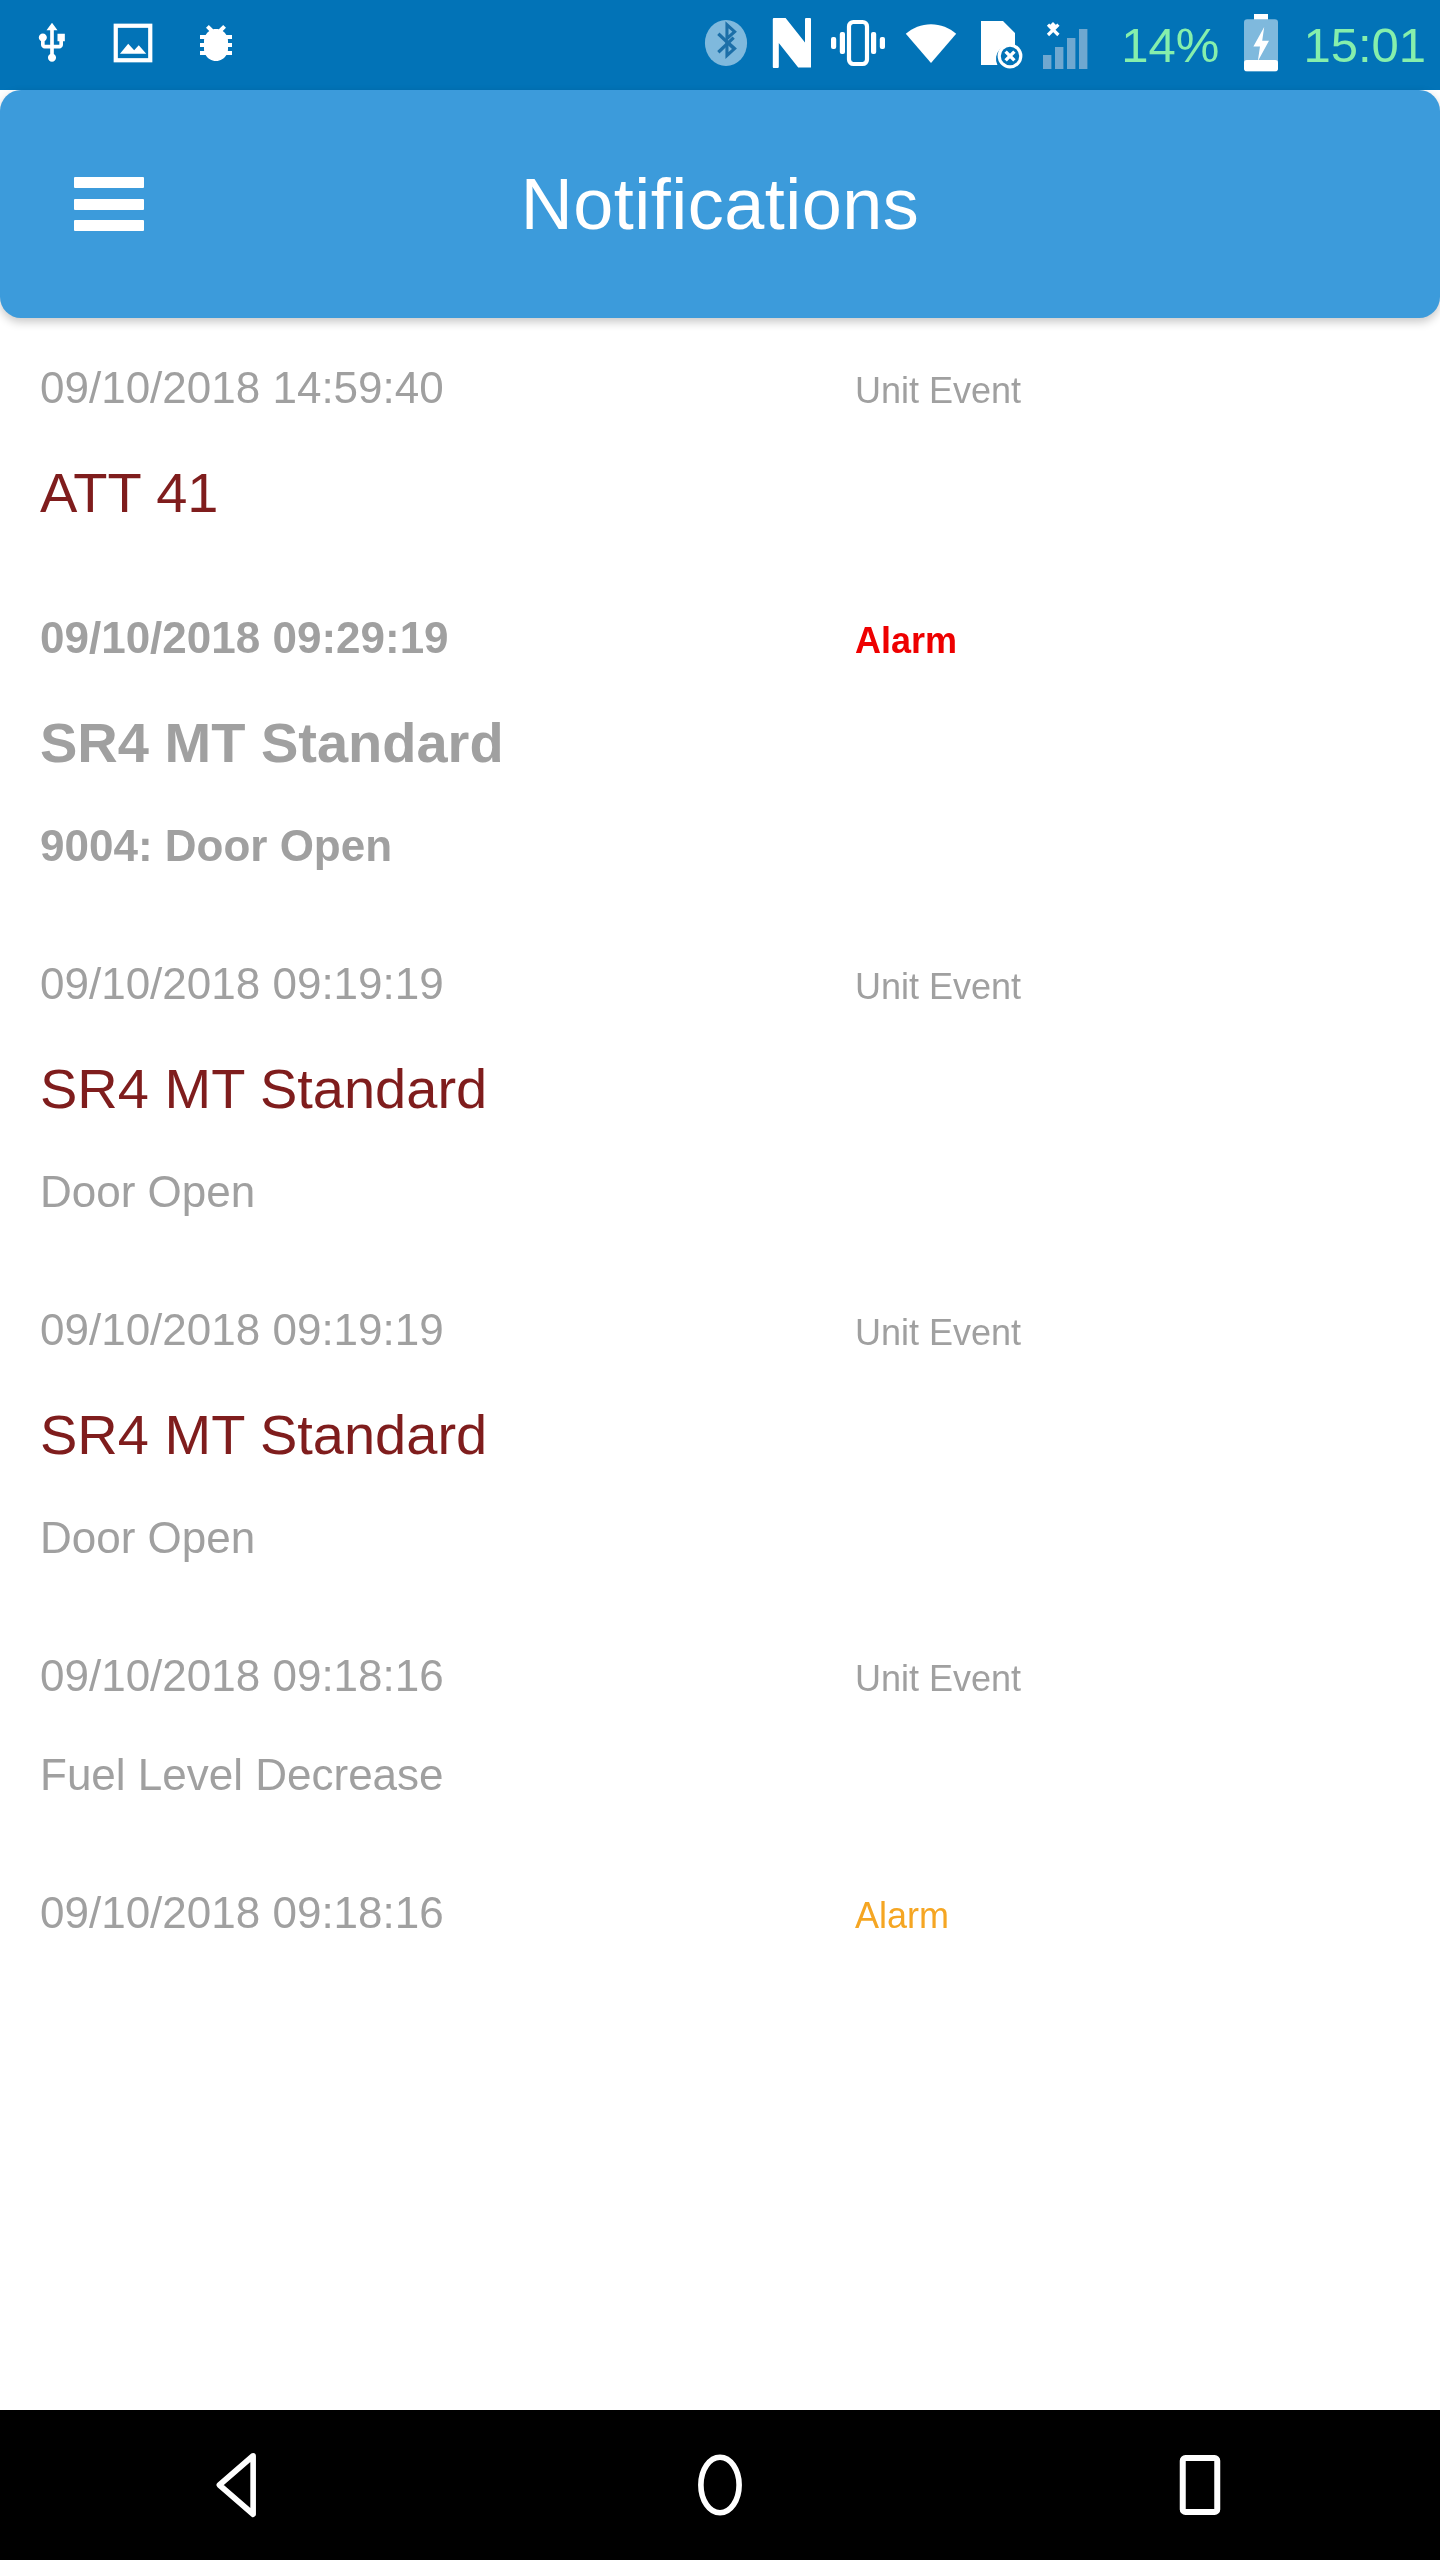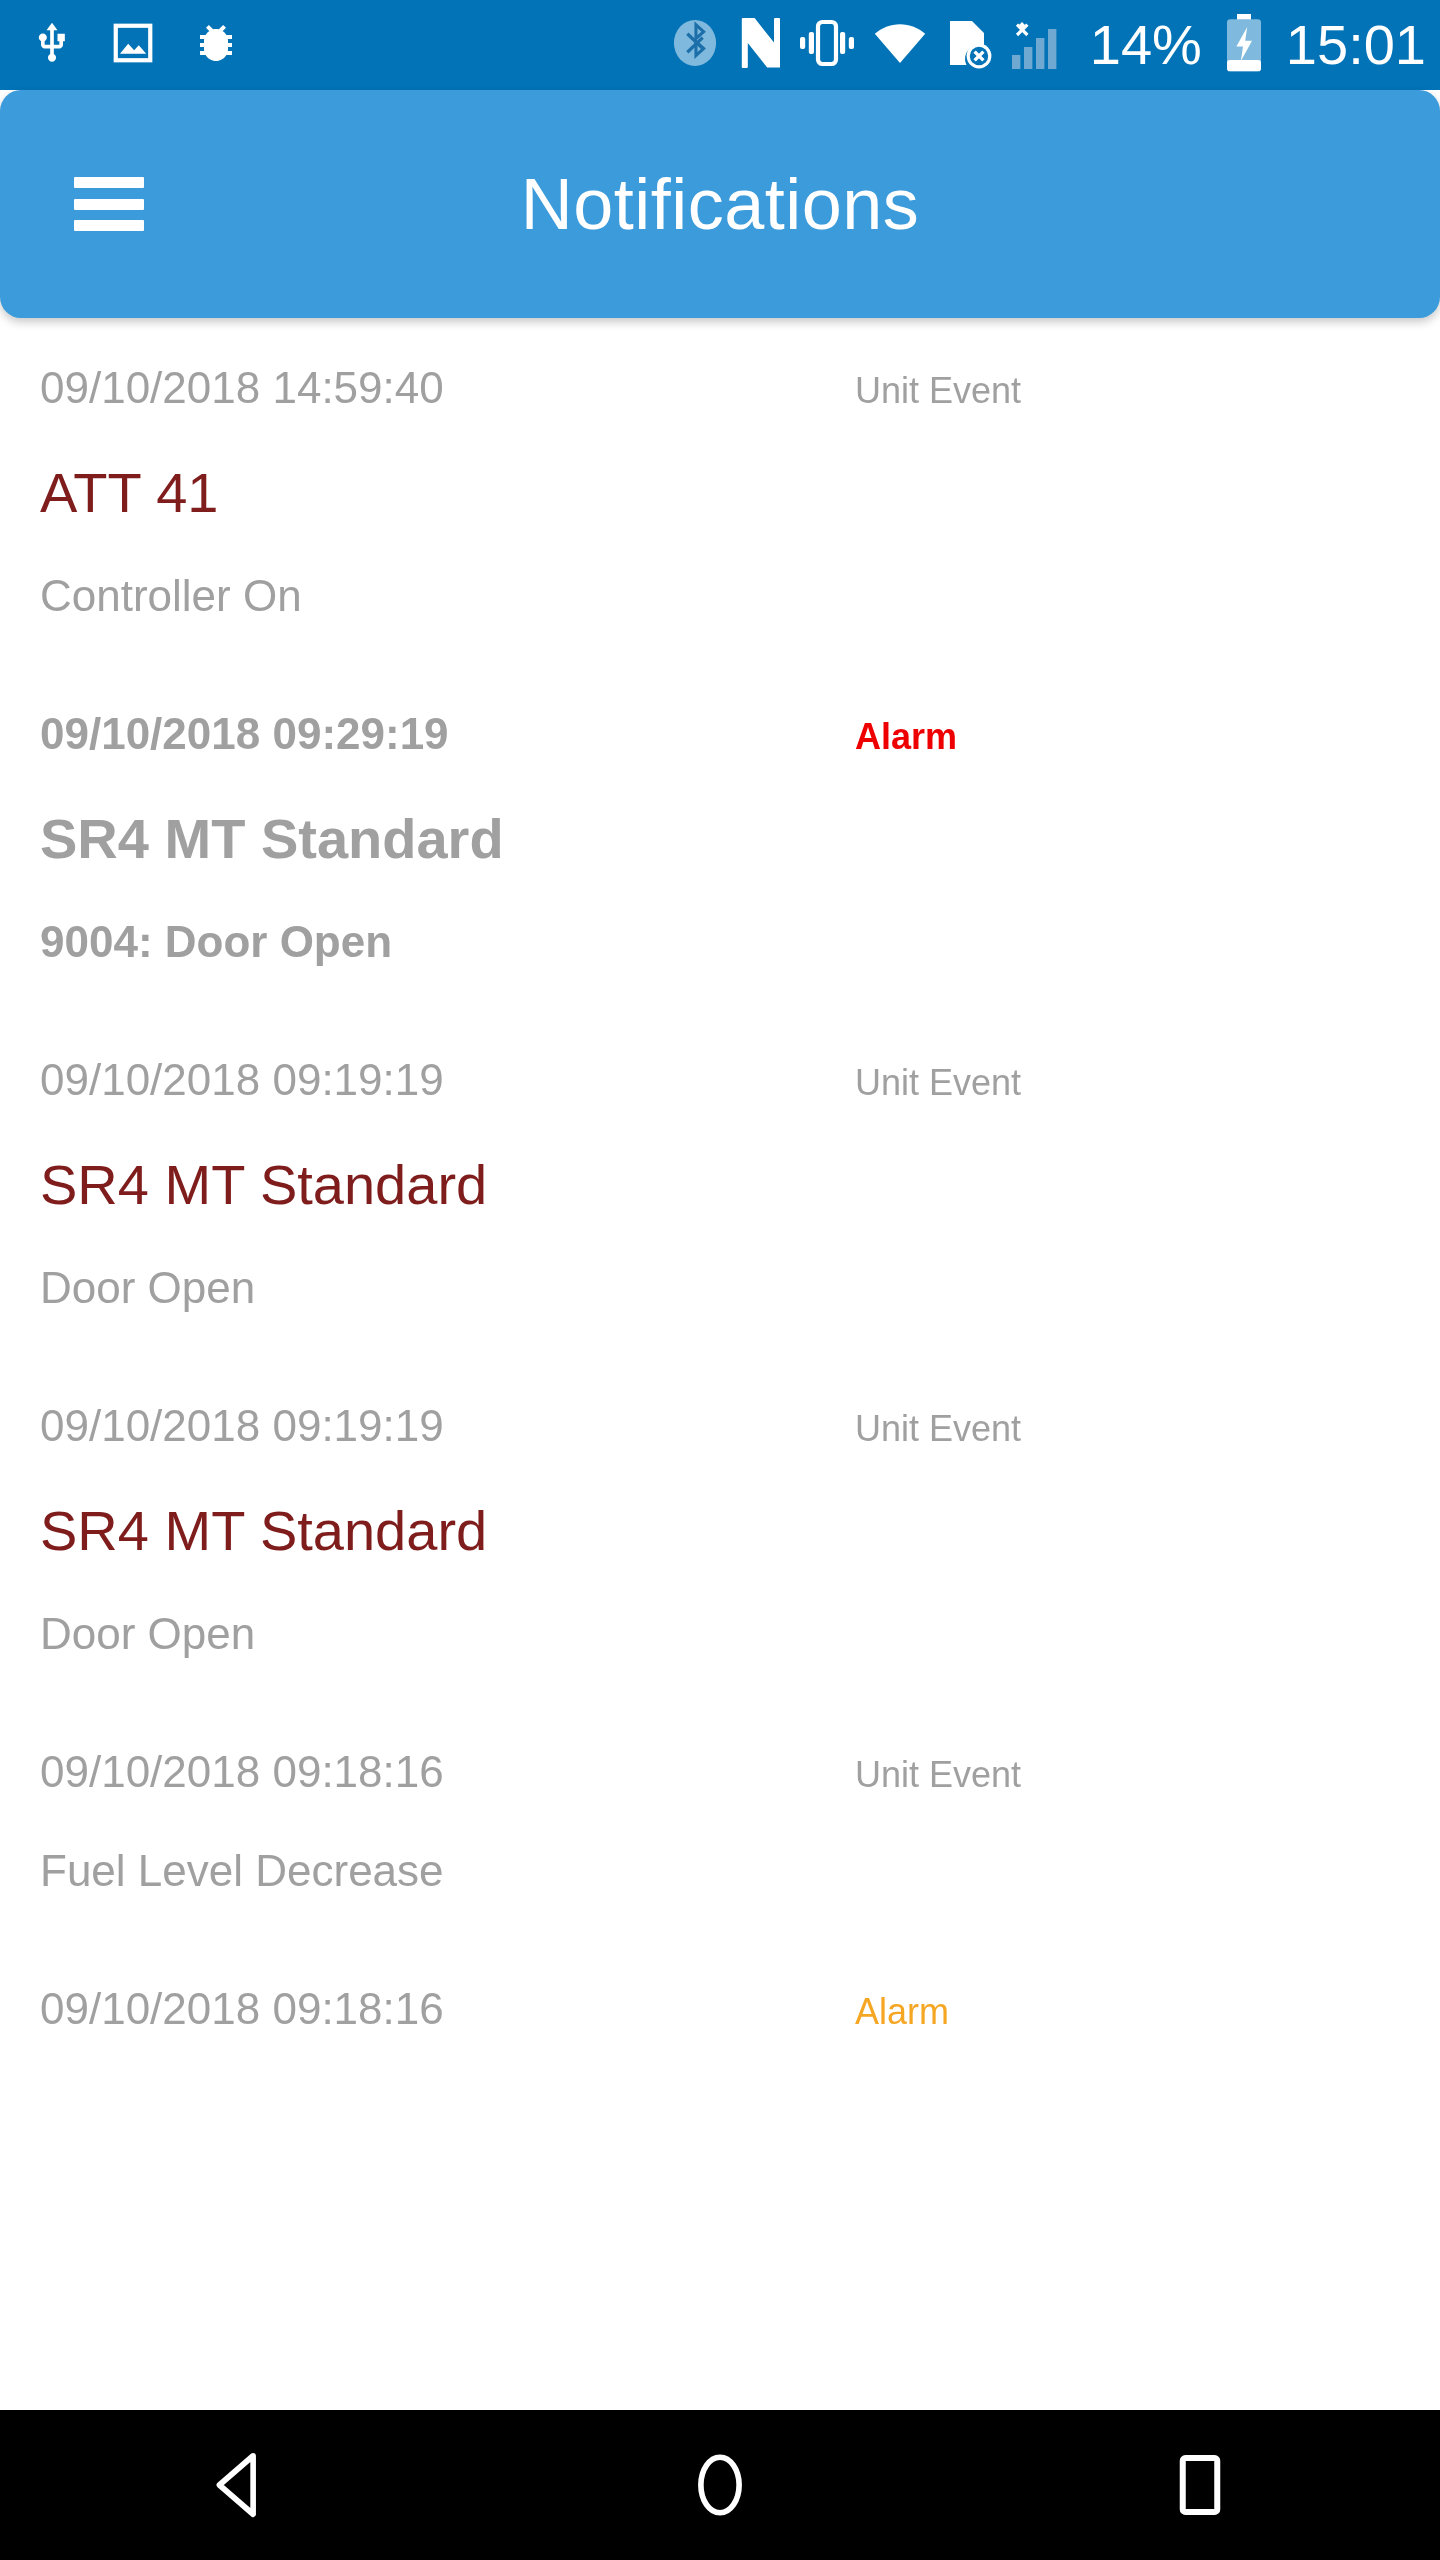--- a/index.html
+++ b/index.html
@@ -15,21 +15,21 @@
   .status-bar{
     position:absolute; top:0; left:0; width:1440px; height:90px;
     background:#0273b7;
     display:flex; align-items:center; justify-content:space-between;
     padding:0 14px 0 30px;
   }
   .sb-left{ display:flex; align-items:center; gap:36px; }
   .sb-right{ display:flex; align-items:center; gap:18px; }
   .sb-ico{ display:block; }
   .sb-text{
-    color:#ffffff; font-size:56px; line-height:46px;
+    color:#86efac; font-size:49px; line-height:46px;
     font-family:"Liberation Sans", sans-serif; letter-spacing:0px;
     white-space:nowrap;
   }
   .sb-batt-pct{ margin-right:4px; }
   .sb-time{ margin-left:4px; }
 
   
   .app-bar{
     position:absolute; top:90px; left:0; width:1440px; height:228px;
     background:#3c9bdb;
@@ -186,21 +186,20 @@
   </div>
 
   <div class="list">
 
     <div class="notif">
       <div class="notif-row1">
         <span class="notif-date">09/10/2018 14:59:40</span>
         <span class="notif-type" style="color: rgb(160, 160, 160);">Unit Event</span>
       </div>
       <div class="notif-title">ATT 41</div>
-      <div class="notif-desc">Controller On</div>
     </div>
 
     <div class="notif is-bold">
       <div class="notif-row1">
         <span class="notif-date">09/10/2018 09:29:19</span>
         <span class="notif-type" style="color: rgb(238, 0, 0);">Alarm</span>
       </div>
       <div class="notif-title">SR4 MT Standard</div>
       <div class="notif-desc">9004: Door Open</div>
     </div>

